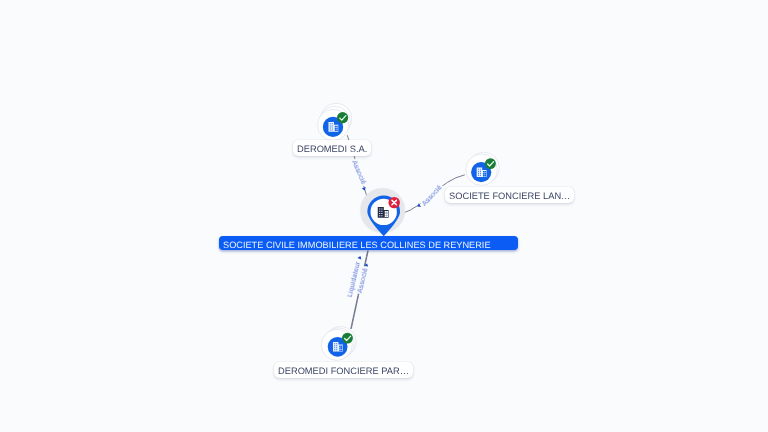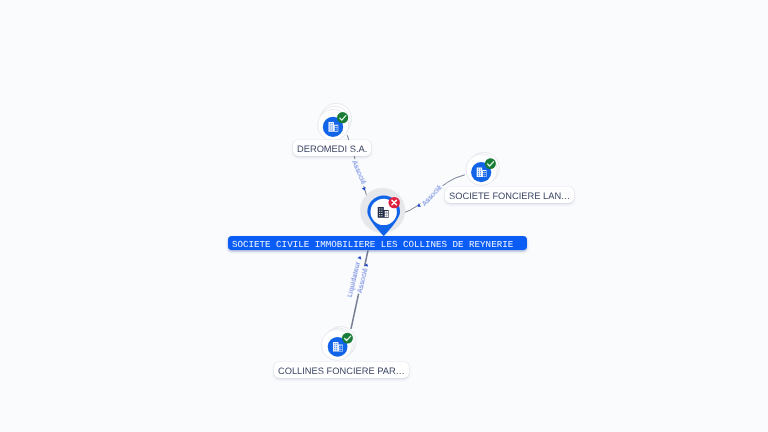--- a/index.html
+++ b/index.html
@@ -99,17 +99,17 @@
   <div class="layer">
     <div class="elabel" style="left:353.2px;top:159.6px;transform:rotate(66.8deg) translate(0,-4.5px);">Associé</div>
     <div class="elabel" style="left:423.0px;top:206.2px;transform:rotate(-47deg) translate(0,-4.5px);">Associé</div>
     <div class="elabel" style="left:350.2px;top:297.6px;transform:rotate(-76.5deg) translate(0,-4.5px);">Liquidateur</div>
     <div class="elabel" style="left:359.9px;top:294.4px;transform:rotate(-76.5deg) translate(0,-4.5px);">Associé</div>
   </div>
 
   <div class="layer">
     <div class="chip" style="left:292.8px;top:140.4px;text-align:center;">DEROMEDI S.A.</div>
     <div class="chip" style="left:405px;top:187.2px;margin-left:40px;">SOCIETE FONCIERE LAN…</div>
-    <div class="chip" style="left:273.8px;top:362.1px;">COLLINES FONCIERE PAR…</div>
-    <div class="chip sel" style="left:228px;top:236.2px;width:291px;font-family:Liberation Mono, monospace;">SOCIETE CIVILE IMMOBILIERE LES COLLINES DE REYNERIE</div>
+    <div class="chip" style="left:273.8px;top:362.1px;">DEROMEDI FONCIERE PAR…</div>
+    <div class="chip sel" style="left:219px;top:236.2px;width:291px;">SOCIETE CIVILE IMMOBILIERE LES COLLINES DE REYNERIE</div>
   </div>
 
 </div>
 
 </body></html>

